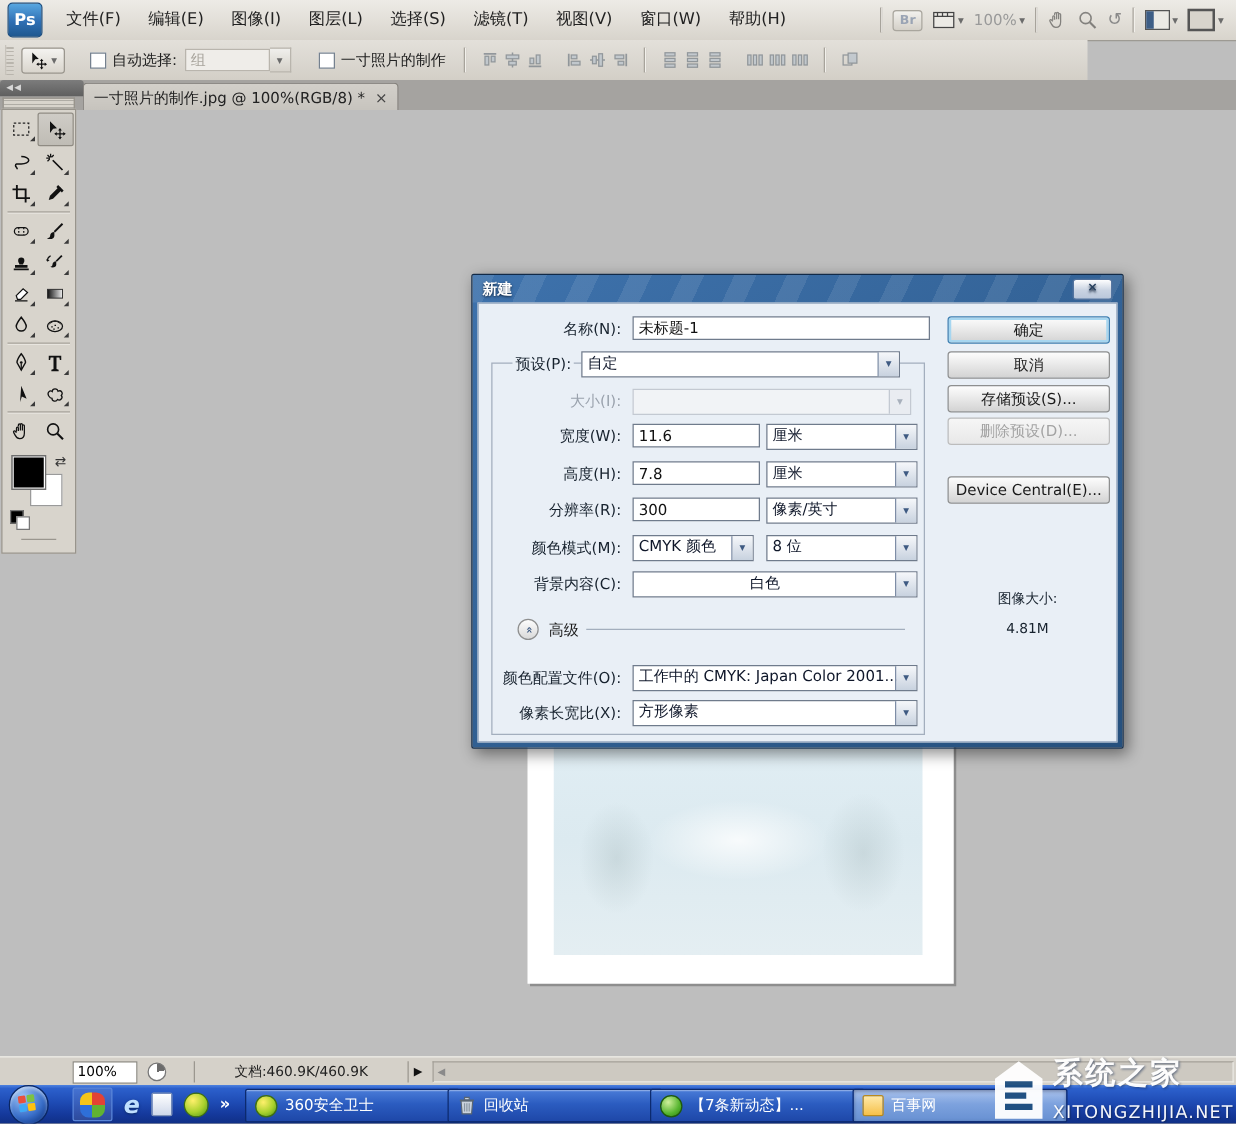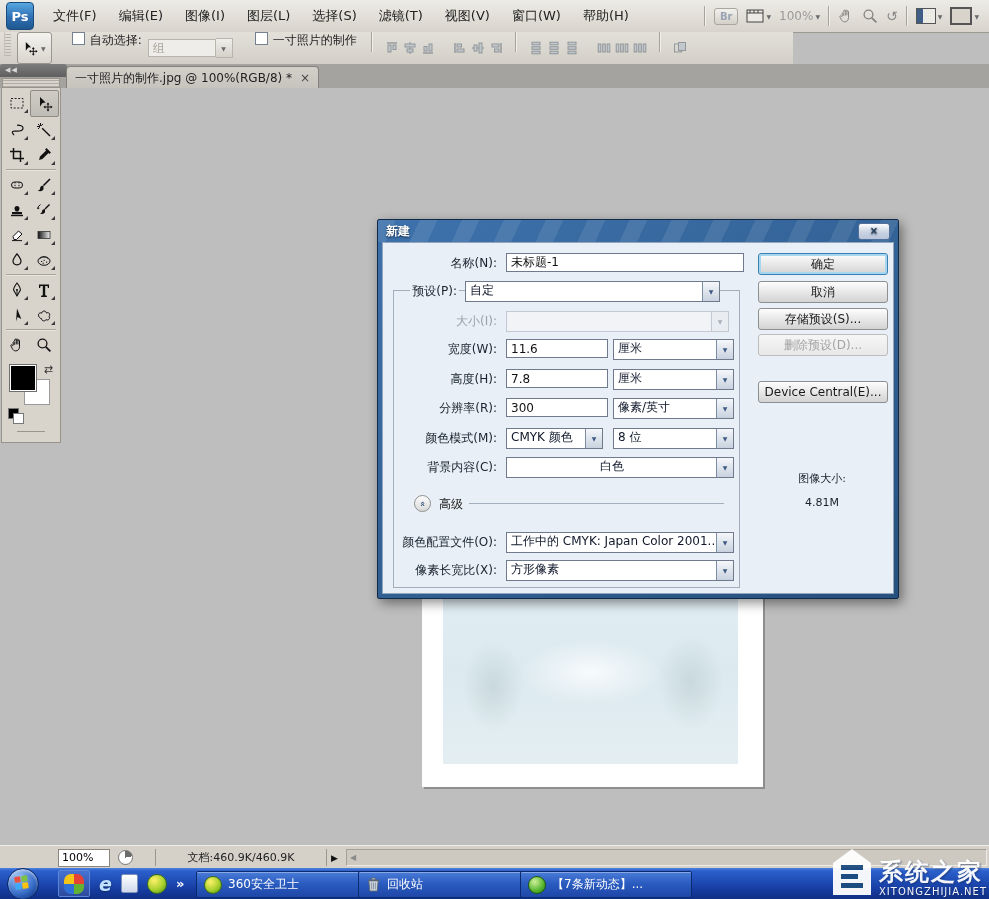--- a/index.html
+++ b/index.html
@@ -20,23 +20,23 @@
   .br-btn{border:1px solid #A9A69E;border-radius:3px;background:linear-gradient(#F2F1EE,#D4D0C8);
     color:#9AA4B4;font-size:10px;font-weight:bold;padding:2px 5px;}
   .caret{font-size:6px;color:#6b6b6b;}
   .zoomlvl{color:#9a9a9a;font-size:12px;}
   .mb-ic svg{display:block;}
   .wicon{width:18px;height:14px;border:1px solid #555;background:#ECEAE5;position:relative;}
   .wicon .fillL{position:absolute;left:0;top:0;bottom:0;width:6px;background:#3E5E86;}
   .wicon2{width:18px;height:14px;border:2px solid #555;background:#D8D4CC;}
   .rot{font-size:14px;color:#8a8a8a;line-height:1;}
   
-  .optionsbar{position:absolute;left:0;top:32px;width:793px;height:32px;
+  .optionsbar{position:absolute;left:0;top:32px;width:870px;height:32px;
     background:linear-gradient(#E3E0DA,#D3CFC7);border-bottom:1px solid #96938C;
-    display:flex;}
+    display:flex;align-items:center;}
   .grip{width:6px;height:24px;margin:0 6px 0 4px;
     background:repeating-linear-gradient(0deg,#b9b5ad 0 1px,transparent 1px 3px);border-left:1px solid #c7c3bb;}
   .tool-current{display:flex;align-items:center;gap:3px;border:1px solid #9A968E;border-radius:3px;
     background:linear-gradient(#F4F3F0,#D9D5CD);padding:2px 5px;margin-right:10px;}
   .cb{width:11px;height:11px;background:#fff;border:1px solid #75818F;margin:0 5px 0 10px;}
   .oblabel{font-size:12px;color:#222;}
   .obdd{display:flex;align-items:center;margin-left:6px;}
   .obdd .val{width:58px;height:16px;border:1px solid #B9B5AD;background:#EFEDE9;color:#A9A59D;
     font-size:12px;padding:0 4px;line-height:16px;}
   .obdd .arr{width:16px;height:18px;border:1px solid #B9B5AD;border-left:none;
@@ -162,21 +162,21 @@
   .tbtn.active{background:linear-gradient(#A9C2EC,#7DA2DE 45%,#6790D2);box-shadow:inset 0 1px 3px rgba(0,0,30,.35);}
   .bin{width:15px;height:17px;}
   .greenball{width:16px;height:16px;border-radius:50%;
     background:radial-gradient(circle at 35% 30%, #CFF09B, #55B42E 60%, #2F7D12);border:1px solid #1E5A0C;}
   .pageicon{width:15px;height:15px;background:linear-gradient(#FFE9A8,#F5C04A);border:1px solid #B98A1E;border-radius:2px;}
   
   .watermark{position:absolute;right:2px;bottom:2px;z-index:120;display:flex;align-items:flex-end;gap:4px;opacity:.95;}
   .wm-logo{width:46px;height:50px;}
   .wm-text{display:flex;flex-direction:column;align-items:flex-start;line-height:1;}
   .wm-title{color:#fff;font-size:24px;font-weight:bold;text-shadow:1px 1px 2px rgba(20,40,80,.6);letter-spacing:2px;}
-  .wm-url{color:#fff;font-size:10px;letter-spacing:1px;margin-top:3px;text-shadow:1px 1px 1px rgba(20,40,80,.6);}
+  .wm-url{color:#fff;font-size:14px;letter-spacing:1px;margin-top:13px;text-shadow:1px 1px 1px rgba(20,40,80,.6);}
 </style>
 </head>
 <body>
 
 <svg width="0" height="0" style="position:absolute">
   <defs>
     <symbol id="s-marquee" viewBox="0 0 16 16">
         <rect x="2" y="3.5" width="12" height="9.5" fill="none" stroke="#222" stroke-dasharray="2 1.6"></rect>
       </symbol>
     <symbol id="s-move" viewBox="0 0 16 16">
@@ -696,20 +696,24 @@
     <div class="tbtn" style="left:358px;">
       <svg class="bin" viewBox="0 0 16 18" width="15" height="17">
           <use href="#s-bin"></use>
         </svg>
       <span>回收站</span>
     </div>
     <div class="tbtn" style="left:520px;">
       <span class="greenball"></span>
       <span>【7条新动态】...</span>
     </div>
+    <div class="tbtn active" style="left:682px;">
+      <span class="pageicon"></span>
+      <span>百事网</span>
+    </div>
   </div>
 
   <div class="watermark">
     <svg class="wm-logo" viewBox="0 0 46 50">
         <use href="#s-wmlogo"></use>
       </svg>
     <div class="wm-text">
       <span class="wm-title">系统之家</span>
       <span class="wm-url">XITONGZHIJIA.NET</span>
     </div>

